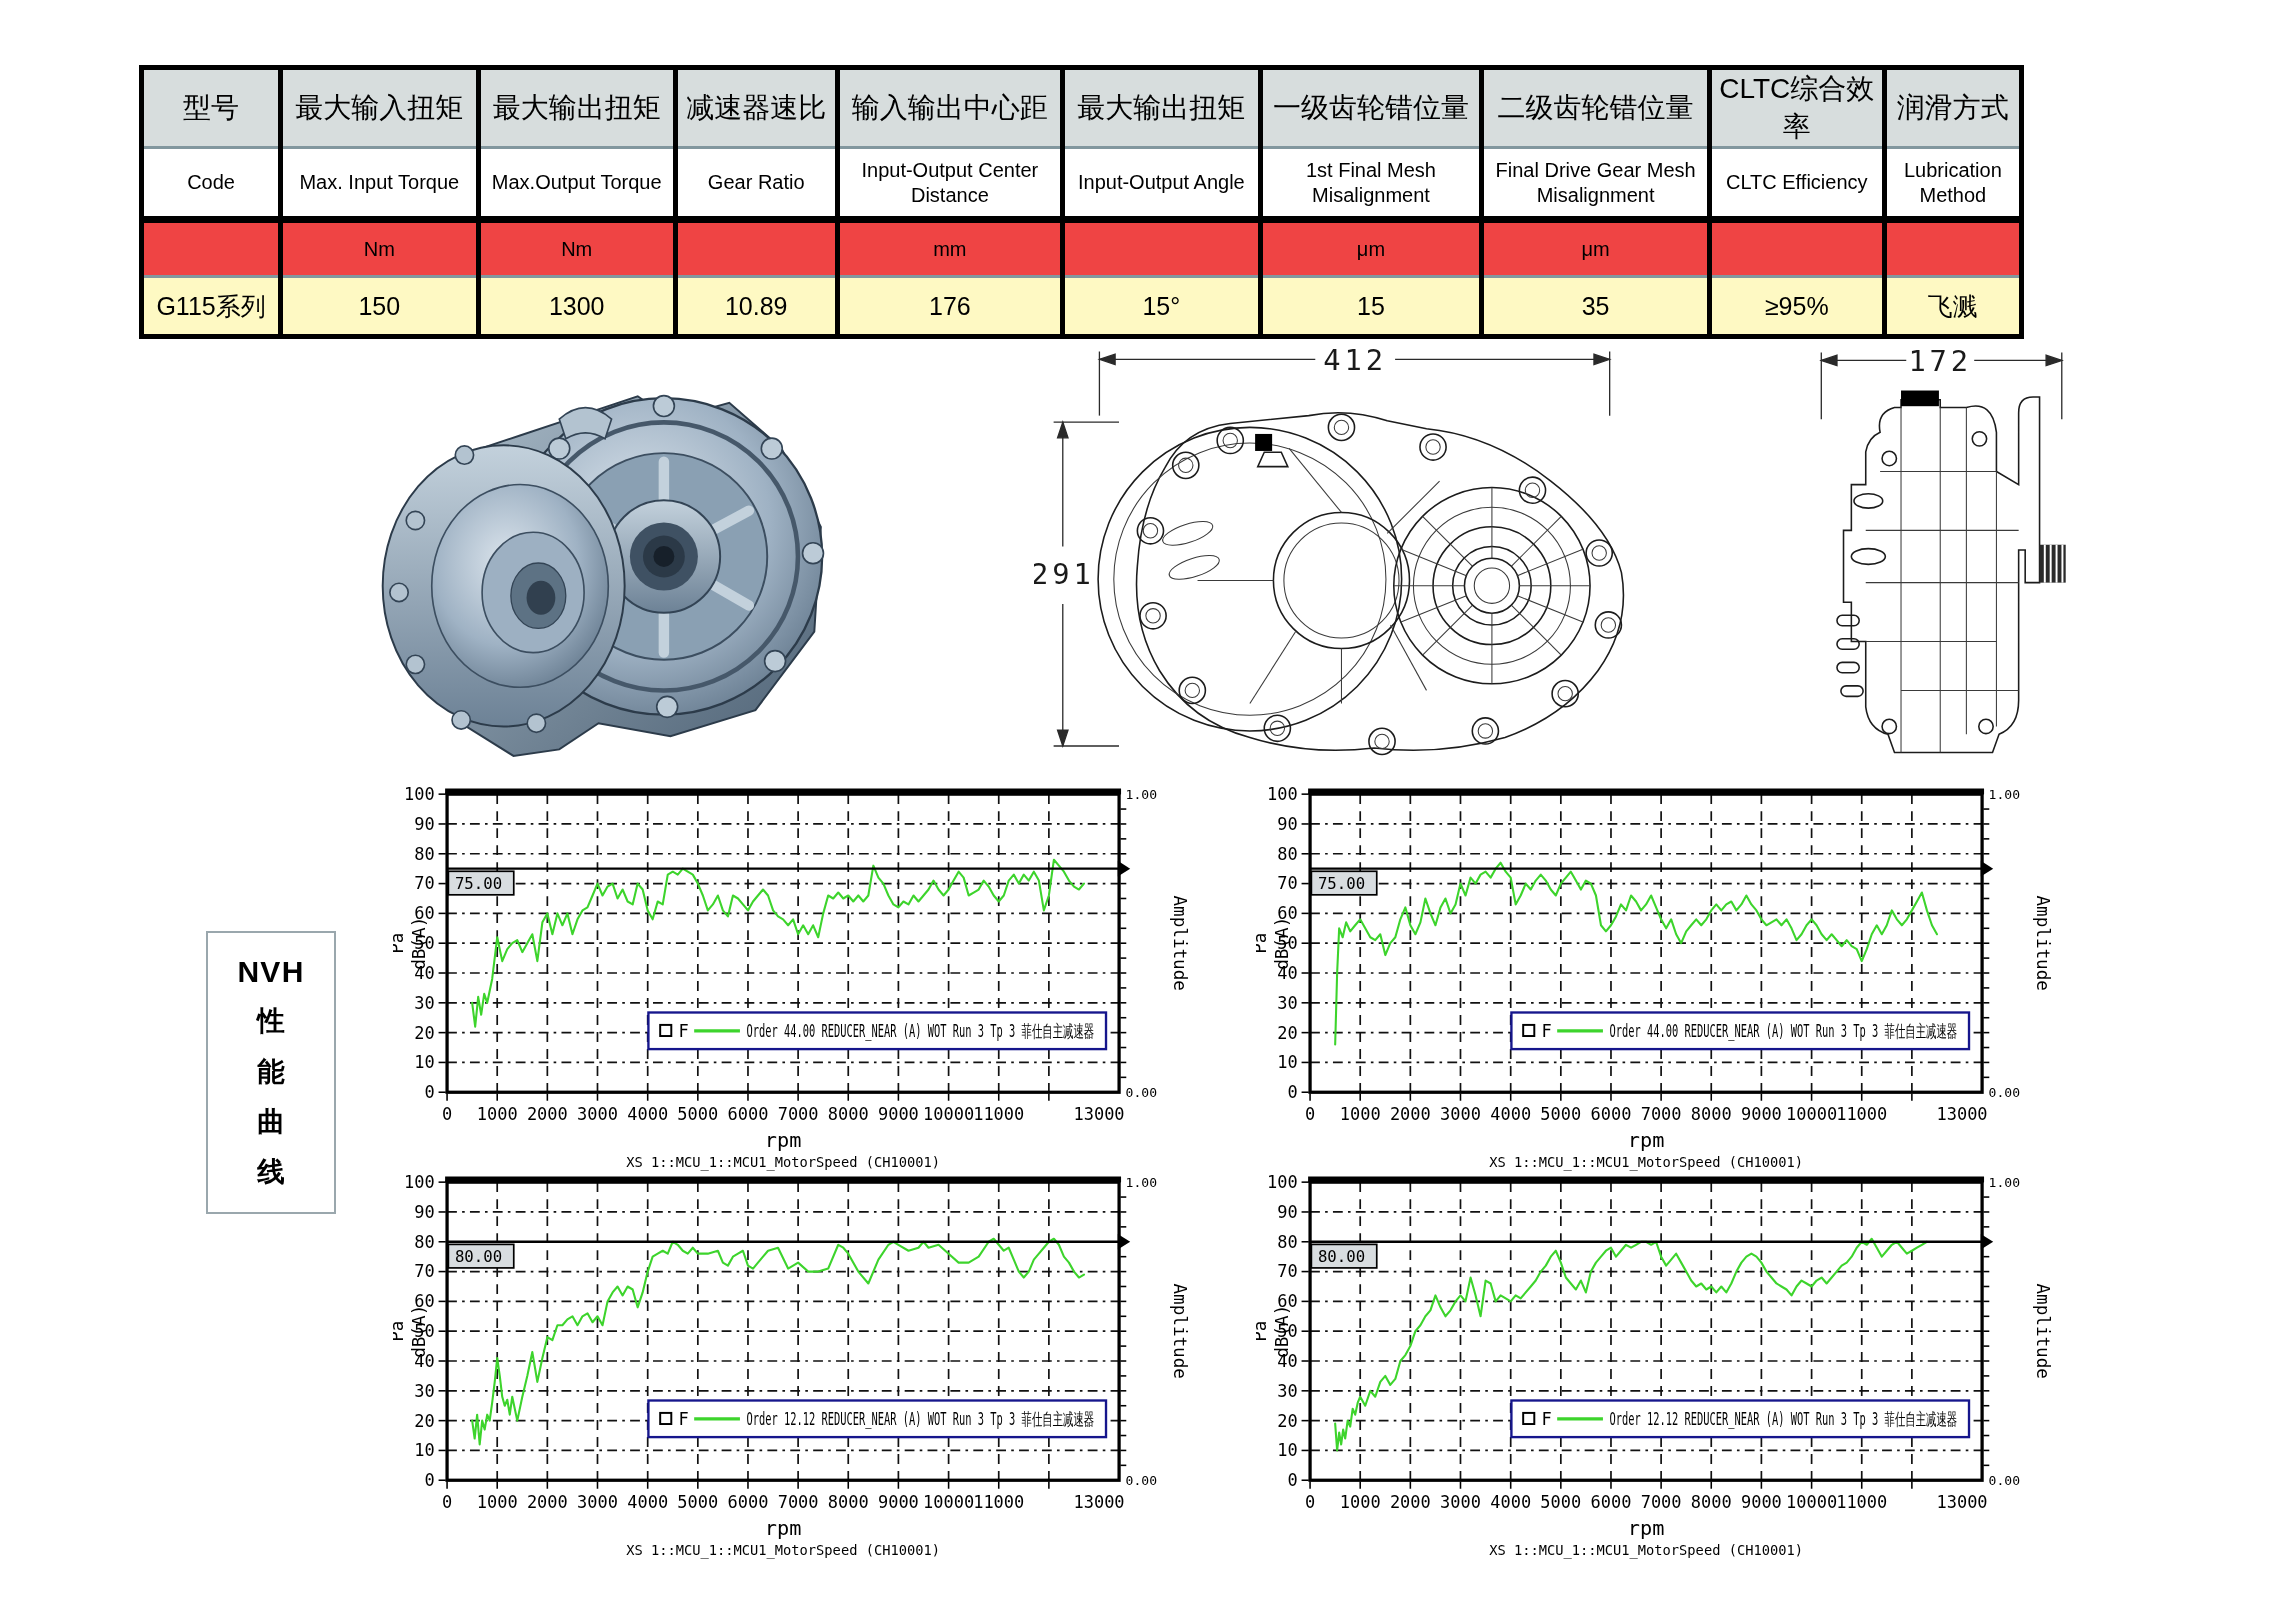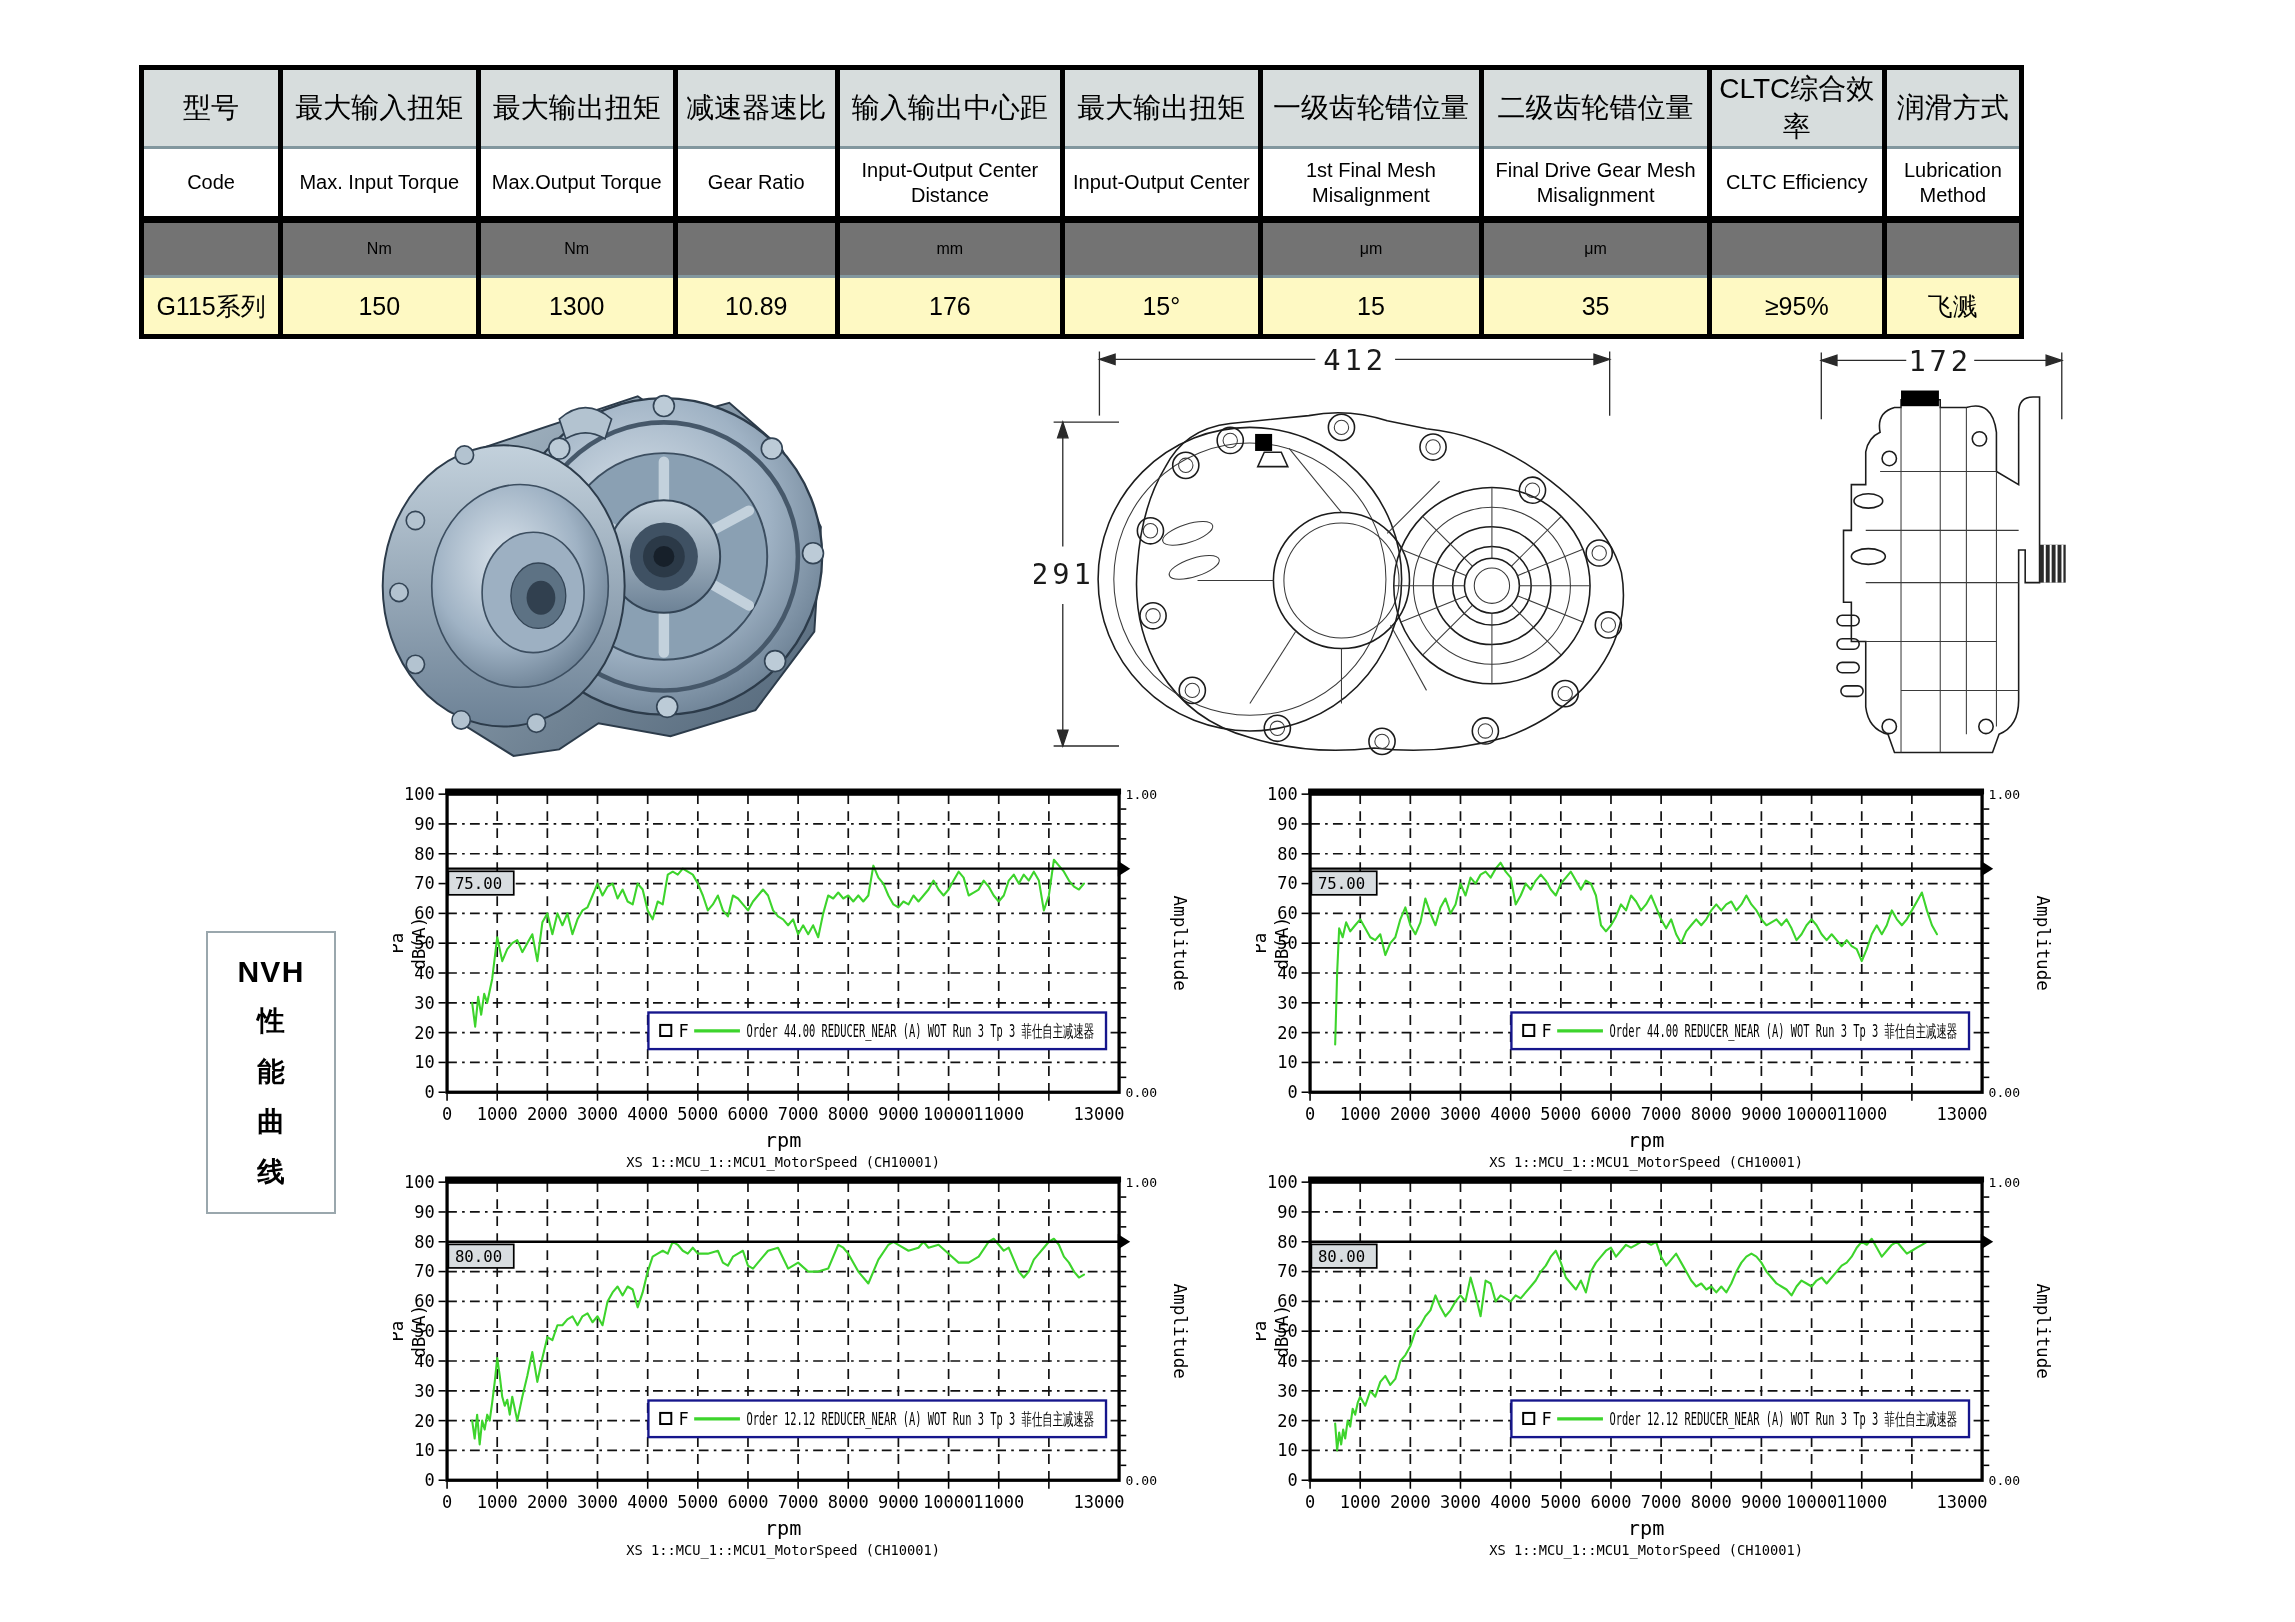--- a/index.html
+++ b/index.html
@@ -4,21 +4,21 @@
 <style>
   html,body{margin:0;padding:0;background:#fff;}
   body{width:2295px;height:1622px;position:relative;font-family:"Liberation Sans",sans-serif;color:#000;}
 
   
   table.spec{position:absolute;left:139px;top:65px;width:1885px;border-collapse:collapse;table-layout:fixed;border:5.9px solid #000;}
   table.spec td{border-left:5.2px solid #000;text-align:center;vertical-align:middle;padding:0 5.2px;overflow:hidden;}
   table.spec td:first-child{border-left:none;}
   tr.hdr-cn td{background:#d7dddd;height:58px;font-size:28px;border-bottom:3.3px solid #82979e;}
   tr.hdr-en td{background:#ffffff;height:67px;font-size:20px;line-height:1.22;border-bottom:7.2px solid #000;}
-  tr.unit td{background:#737373;height:52px;font-size:16px;border-bottom:3.3px solid #82979e;}
+  tr.unit td{background:#ef4444;height:52px;font-size:20px;border-bottom:3.3px solid #82979e;}
   tr.val td{background:#fef9c3;height:56px;font-size:25px;}
 
   
   .drawing{position:absolute;}
   .ln{fill:none;stroke:#1c1c1c;stroke-width:2.4;}
   .lnthin{fill:none;stroke:#3a3a3a;stroke-width:1.6;}
   .dim{stroke:#2a2a2a;stroke-width:2;fill:none;}
   .dimtxt{font:44px "DejaVu Sans Mono",monospace;fill:#1a1a1a;letter-spacing:6px;}
 
   
@@ -76,21 +76,21 @@
     <td>二级齿轮错位量</td>
     <td>CLTC综合效率</td>
     <td>润滑方式</td>
   </tr>
   <tr class="hdr-en">
     <td>Code</td>
     <td>Max. Input Torque</td>
     <td>Max.Output Torque</td>
     <td>Gear Ratio</td>
     <td>Input-Output Center Distance</td>
-    <td>Input-Output Center</td>
+    <td>Input-Output Angle</td>
     <td>1st Final Mesh Misalignment</td>
     <td>Final Drive Gear Mesh Misalignment</td>
     <td>CLTC Efficiency</td>
     <td>Lubrication Method</td>
   </tr>
   <tr class="unit">
     <td></td>
     <td>Nm</td>
     <td>Nm</td>
     <td></td>

